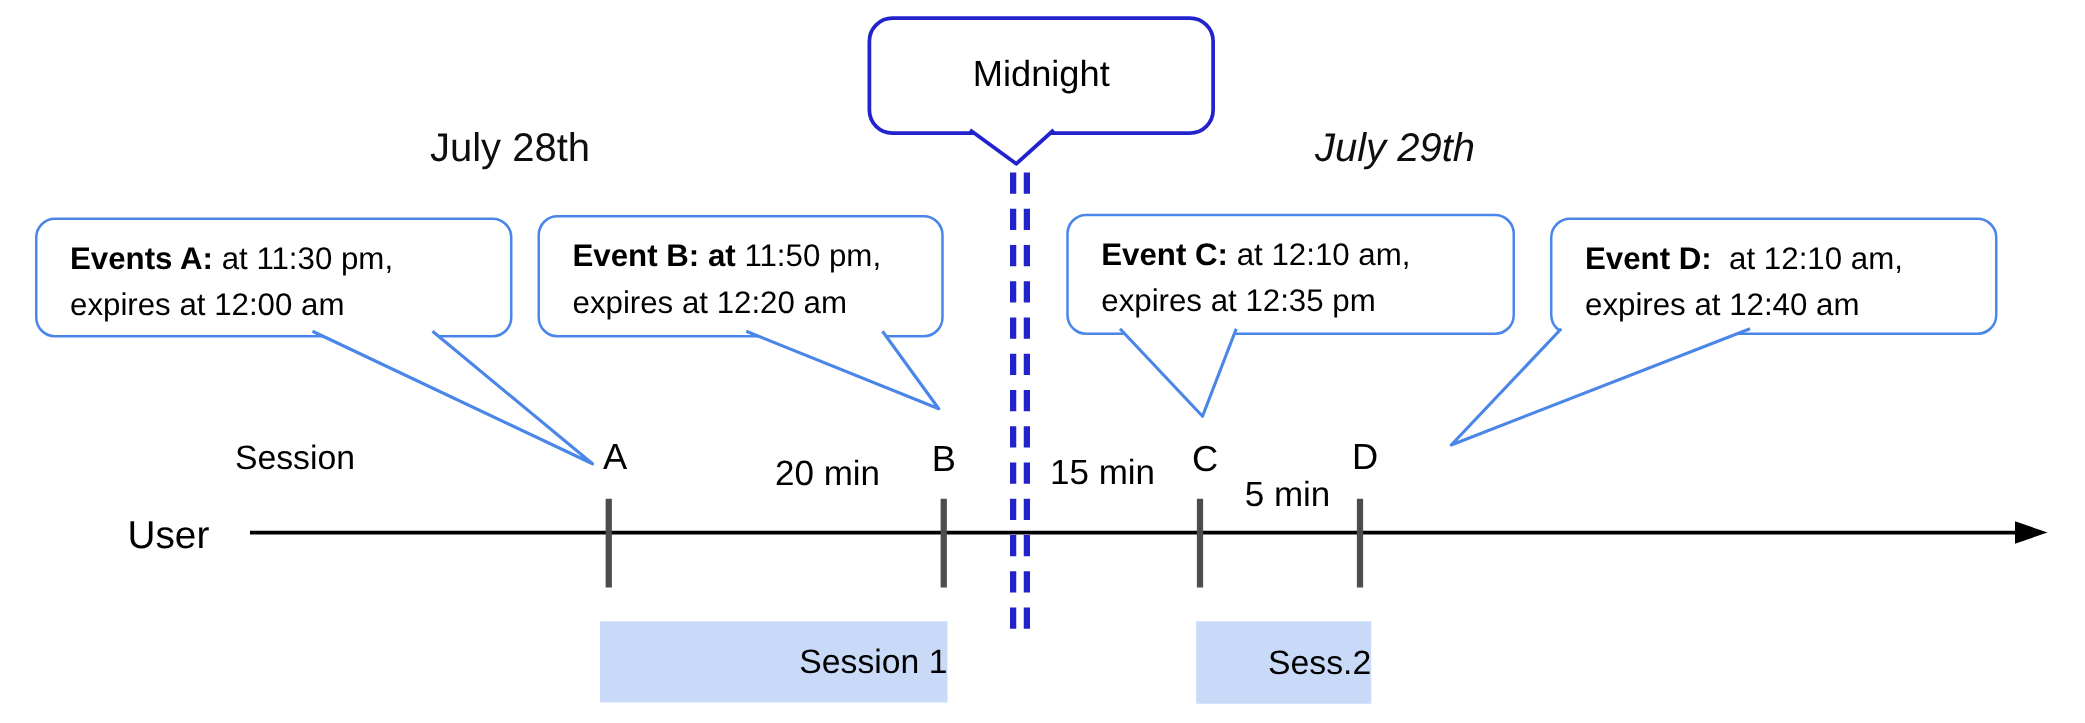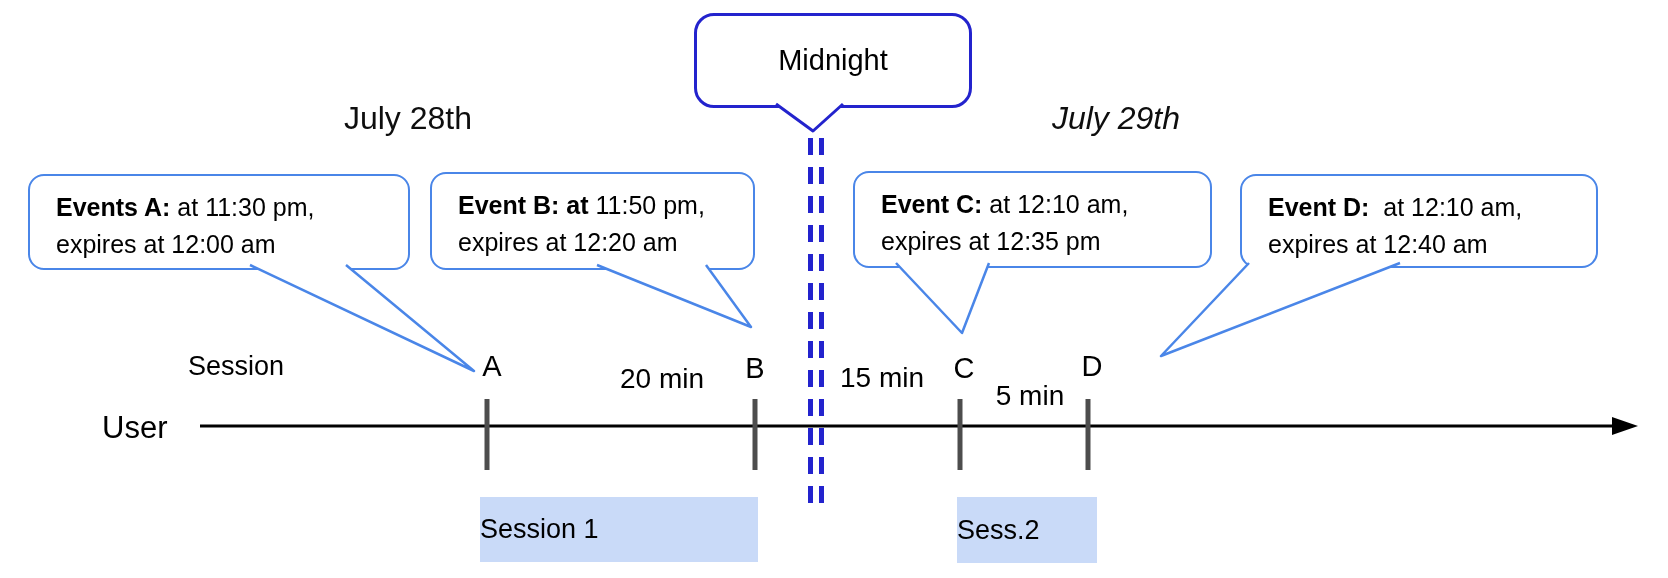--- a/index.html
+++ b/index.html
@@ -51,21 +51,21 @@
   .letter-c{left:964px;top:352px;}
   .letter-d{left:1092px;top:350px;}
   .interval-label{position:absolute;font-size:28px;transform:translateX(-50%);white-space:nowrap;}
   .interval-ab{left:662px;top:363px;}
   .interval-bc{left:882px;top:362px;}
   .interval-cd{left:1030px;top:380px;}
 
   
   .session-box{
     position:absolute;background:var(--session-fill);
-    display:flex;align-items:center;justify-content:flex-start;
+    display:flex;align-items:center;justify-content:flex-end;
     font-size:27px;z-index:1;
   }
   .session-1{left:480px;top:497px;width:278px;height:65px;}
   .session-2{left:957px;top:497px;width:140px;height:66px;}
 
   
   .timeline-stroke{stroke:var(--timeline-black);stroke-width:3;}
   .arrowhead{fill:var(--timeline-black);}
   .tick-stroke{stroke:var(--tick-gray);stroke-width:5;}
   .dash-stroke{stroke:var(--midnight-blue);stroke-width:5;stroke-dasharray:17 12;}

